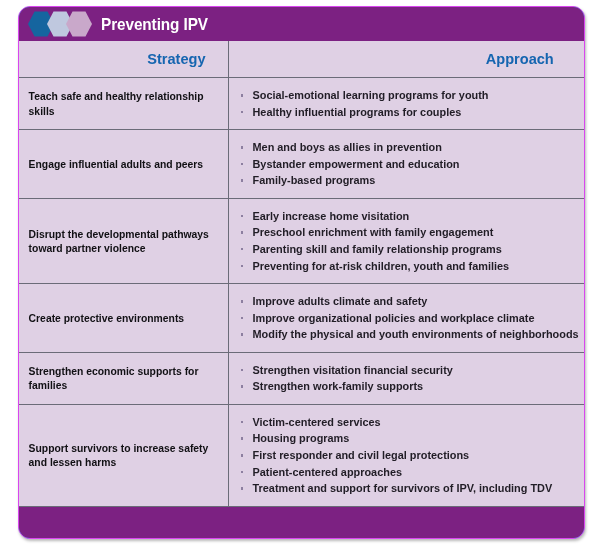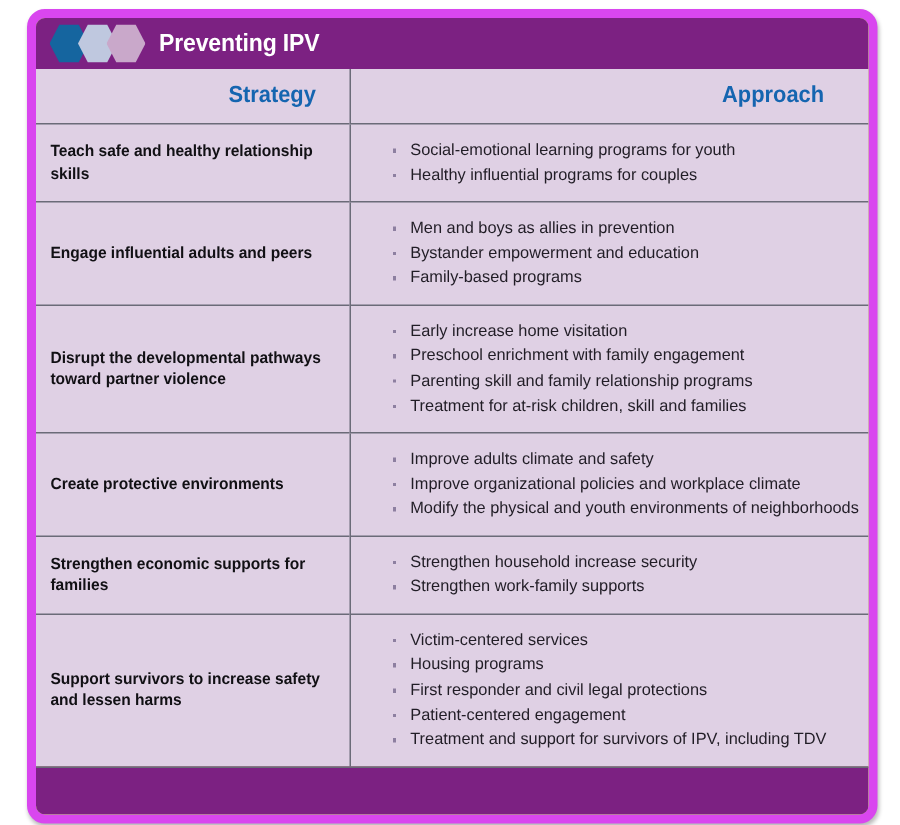--- a/index.html
+++ b/index.html
@@ -19,25 +19,25 @@
     width: 600px;
     height: 550px;
   }
 
   
   .card {
     position: absolute;
     left: 18px;
     top: 6px;
     width: 567px;
-    border: 6px solid #d946ef;
+    border: 1px solid #d946ef;
     border-radius: 12px;
     box-sizing: border-box;
     overflow: hidden;
-    background: #bef264;
+    background: #0ea5e9;
     box-shadow: 1px 2px 3px rgba(0,0,0,0.28);
   }
 
   
   .titlebar {
     position: relative;
     height: 34px;
     background: #7C2182;
     display: flex;
     align-items: center;
@@ -110,21 +110,22 @@
     padding: 10px 10px 10px 10px;
     color: #111014;
     font-size: 10.8px;
     font-weight: bold;
     line-height: 1.32;
     transform: scaleX(0.96);
     transform-origin: left center;
   }
 
   .approach-cell {
-    padding: 9px 8px 9px 27px;
+    padding: 9px 8px 9px 11px;
+    font-weight: bold;
   }
   ul.approach-list {
     margin: 0;
     padding: 0;
     list-style: none;
   }
   ul.approach-list li {
     position: relative;
     padding-left: 13px;
     color: #211d26;
@@ -213,21 +214,21 @@
         <tr>
           <td>
             <div class="strategy-cell">Disrupt the developmental pathways toward partner violence</div>
           </td>
           <td>
             <div class="approach-cell">
               <ul class="approach-list">
                 <li>Early increase home visitation</li>
                 <li>Preschool enrichment with family engagement</li>
                 <li>Parenting skill and family relationship programs</li>
-                <li>Treatment for at-risk children, skill and families</li>
+                <li>Preventing for at-risk children, youth and families</li>
               </ul>
             </div>
           </td>
         </tr>
 
         <tr>
           <td>
             <div class="strategy-cell">Create protective environments</div>
           </td>
           <td>
@@ -241,38 +242,38 @@
           </td>
         </tr>
 
         <tr>
           <td>
             <div class="strategy-cell">Strengthen economic supports for families</div>
           </td>
           <td>
             <div class="approach-cell">
               <ul class="approach-list">
-                <li>Strengthen household increase security</li>
+                <li>Strengthen visitation financial security</li>
                 <li>Strengthen work-family supports</li>
               </ul>
             </div>
           </td>
         </tr>
 
         <tr>
           <td>
             <div class="strategy-cell">Support survivors to increase safety and lessen harms</div>
           </td>
           <td>
             <div class="approach-cell">
               <ul class="approach-list">
                 <li>Victim-centered services</li>
                 <li>Housing programs</li>
                 <li>First responder and civil legal protections</li>
-                <li>Patient-centered engagement</li>
+                <li>Patient-centered approaches</li>
                 <li>Treatment and support for survivors of IPV, including TDV</li>
               </ul>
             </div>
           </td>
         </tr>
 
       </tbody>
     </table>
 
     <div class="footer"></div>

